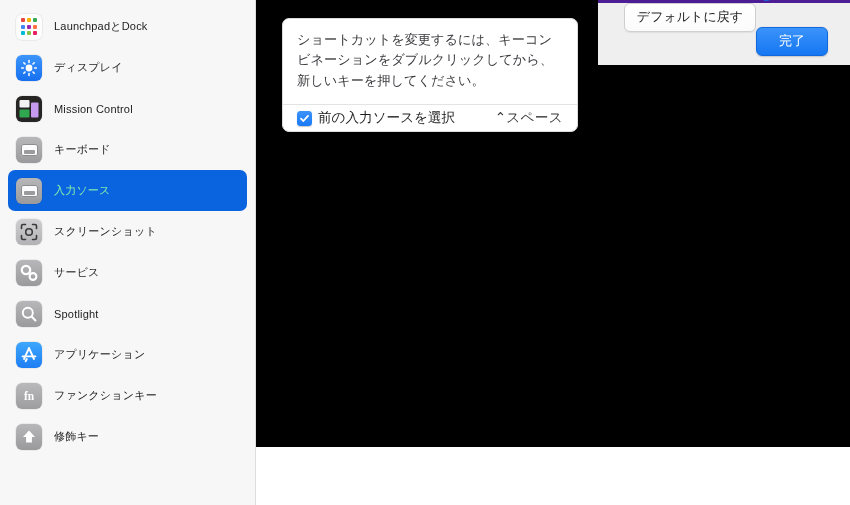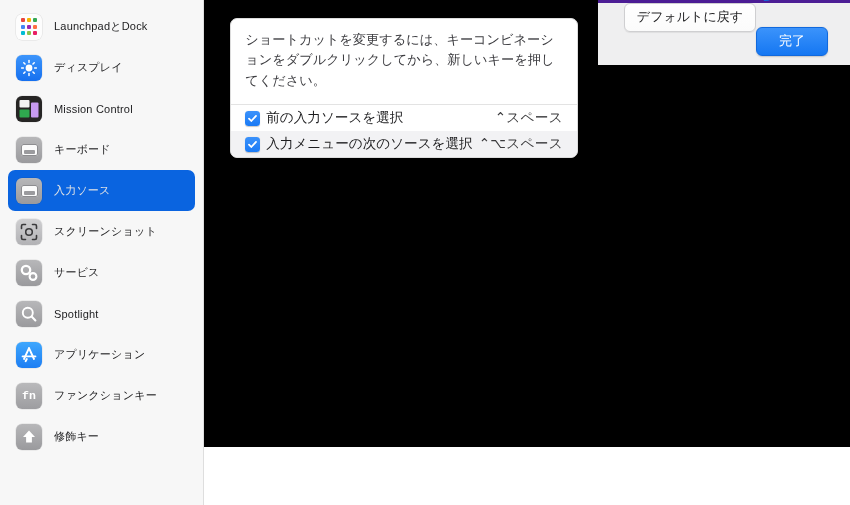--- a/index.html
+++ b/index.html
@@ -35,21 +35,21 @@
     gap: 12px;
     cursor: default;
   }
   .side-item.selected { background: #0a64e0; }
   .side-label {
     font-size: 11px;
     color: #1d1d1f;
     white-space: nowrap;
     letter-spacing: .2px;
   }
-  .side-item.selected .side-label { color: #e5e5e5; text-align: center; }
+  .side-item.selected .side-label { color: #86efac; text-align: center; }
 
   
   .ic {
     width: 26px; height: 26px;
     border-radius: 6px;
     flex: 0 0 26px;
     position: relative;
     display: flex; align-items: center; justify-content: center;
     overflow: hidden;
     box-shadow: 0 0 0 .5px rgba(0,0,0,.10);
@@ -68,21 +68,21 @@
   
   .ic-gray { background: linear-gradient(180deg,#b7b7b9 0%,#9a9a9d 100%); }
   .ic-grayl { background: linear-gradient(180deg,#cfcfd1 0%,#b2b2b5 100%); }
   
   .ic-access { background: linear-gradient(180deg,#2f8dfb 0%,#0a62e8 100%); }
   
   .ic-appstore { background: linear-gradient(180deg,#3fa7fd 0%,#1d7ef3 100%); }
   .ic-fn {
     background: linear-gradient(180deg,#b9b9bb 0%,#9d9da0 100%);
     color: #fff; font-size: 11.5px; font-weight: 600;
-    font-family: Liberation Mono, monospace;
+    font-family: Liberation Serif, serif;
   }
 
   .kb-body {
     width: 17px; height: 12px; border-radius: 2.5px;
     background: #fbfbfb; box-shadow: inset 0 0 0 1px #8d8d90;
     display:flex; align-items:flex-end; justify-content:center; padding-bottom:1.5px;
   }
   .kb-body i { display:block; width:11px; height:4px; background:#9b9b9e; border-radius:1px; }
 
   
@@ -314,29 +314,20 @@
         <div id="shortcut-rows">
             <div class="sc-row">
               <span class="chk" style="background: linear-gradient(rgb(59, 146, 251) 0%, rgb(26, 122, 245) 100%);">
                 <svg width="11" height="11" viewBox="0 0 11 11">
                   <path d="M2 5.6 4.3 8 9 2.9" fill="none" stroke="#fff" stroke-width="1.8" stroke-linecap="round" stroke-linejoin="round"></path>
                 </svg>
               </span>
               <span class="sc-title">前の入力ソースを選択</span>
               <span class="sc-key">⌃スペース</span>
             </div>
-            <div class="sc-row alt">
-              <span class="chk" style="background: linear-gradient(rgb(59, 146, 251) 0%, rgb(26, 122, 245) 100%);">
-                <svg width="11" height="11" viewBox="0 0 11 11">
-                  <path d="M2 5.6 4.3 8 9 2.9" fill="none" stroke="#fff" stroke-width="1.8" stroke-linecap="round" stroke-linejoin="round"></path>
-                </svg>
-              </span>
-              <span class="sc-title">入力メニューの次のソースを選択</span>
-              <span class="sc-key">⌃⌥スペース</span>
-            </div>
           </div>
       </div>
     </div>
 
     <div id="bottom-bar">
       <div id="watermark">iBoysoft</div>
       <button class="btn btn-default">デフォルトに戻す</button>
       <button class="btn btn-primary">完了</button>
     </div>
 

